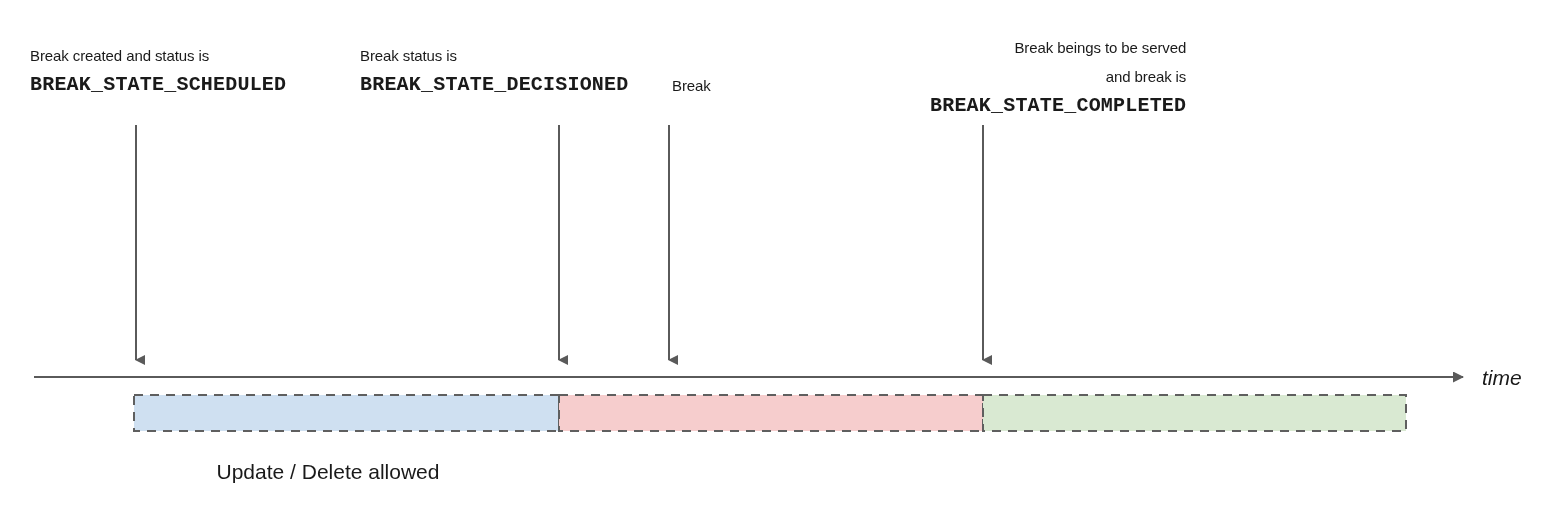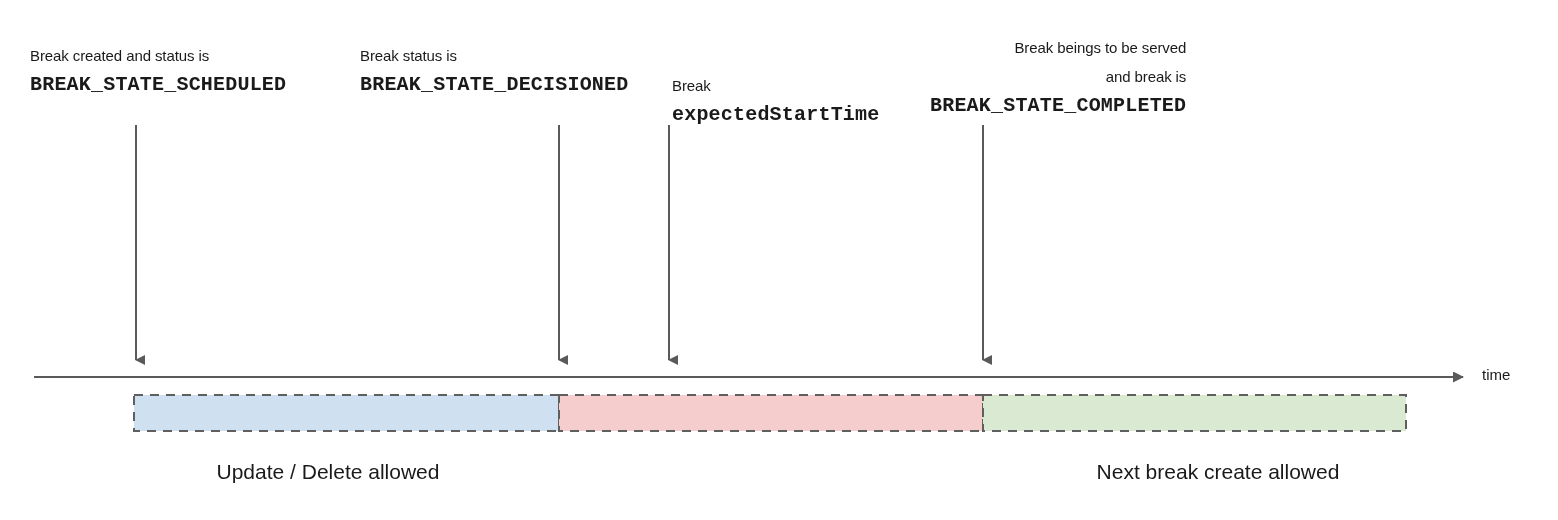--- a/index.html
+++ b/index.html
@@ -62,42 +62,42 @@
     text-align: center;
     transform: translateX(-50%);
     top: 460px;
   }
 
   
   .axis-label {
     position: absolute;
     left: 1482px;
     top: 366px;
-    font-size: 15px;
+    font-size: 21px;
     color: #1a1a1a;
+    font-style: italic;
   }
 </style>
 </head>
 <body>
 
 <div id="canvas">
 
   <div class="label-block lbl-1">
     <span class="label-line">Break created and status is</span>
     <span class="label-line mono">BREAK_STATE_SCHEDULED</span>
   </div>
 
   <div class="label-block lbl-2">
     <span class="label-line">Break status is</span>
     <span class="label-line mono">BREAK_STATE_DECISIONED</span>
   </div>
 
   <div class="label-block lbl-3">
     <span class="label-line">Break</span>
-    <span class="label-line mono">expectedStartTime</span>
   </div>
 
   <div class="label-block lbl-4">
     <span class="label-line">Break beings to be served</span>
     <span class="label-line">and break is</span>
     <span class="label-line mono">BREAK_STATE_COMPLETED</span>
   </div>
 
   <svg id="diagram-svg" viewBox="0 0 1558 520">
     <defs>
@@ -117,15 +117,14 @@
     <line x1="34" y1="377" x2="1463" y2="377" stroke="#5a5a5a" stroke-width="2" marker-end="url(#arrow-right)"></line>
 
     <rect x="134" y="395" width="425" height="36" fill="#cfe0f1" stroke="#5f5f5f" stroke-width="2" stroke-dasharray="9 7"></rect>
     <rect x="559" y="395" width="424" height="36" fill="#f6cdcd" stroke="#5f5f5f" stroke-width="2" stroke-dasharray="9 7"></rect>
     <rect x="983" y="395" width="423" height="36" fill="#d9e9d2" stroke="#5f5f5f" stroke-width="2" stroke-dasharray="9 7"></rect>
   </svg>
 
   <div class="axis-label">time</div>
 
   <div class="caption" style="left:328px;">Update / Delete allowed</div>
-  <div class="caption" style="left:1218px;">Next break create allowed</div>
 
 </div>
 
 </body></html>

